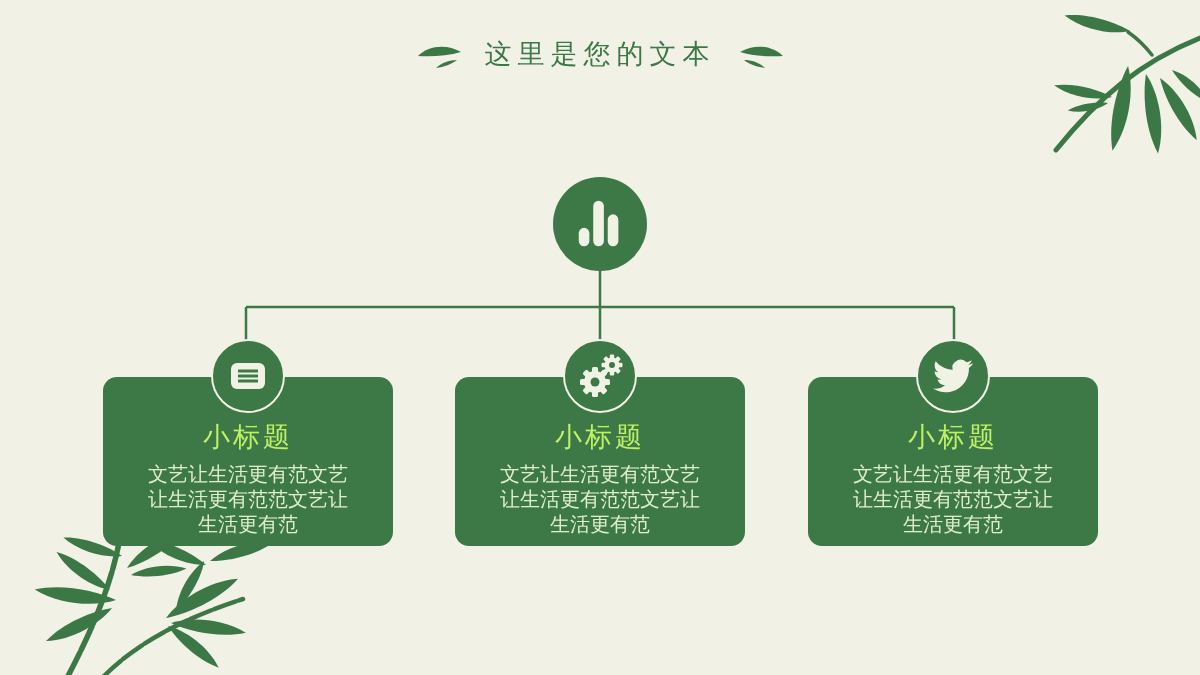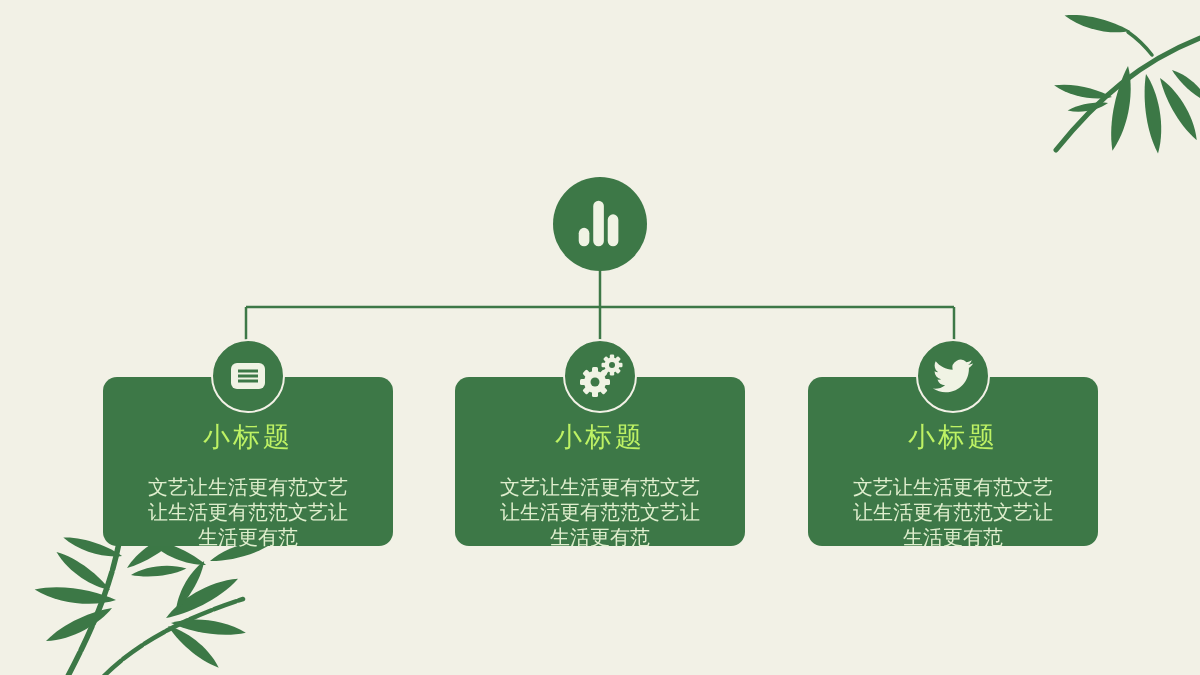--- a/index.html
+++ b/index.html
@@ -35,21 +35,21 @@
     position:absolute;top:-38px;left:50%;transform:translateX(-50%);
     width:70px;height:70px;border-radius:50%;
     background:#3d7847;border:2px solid #f2f1e6;
     display:flex;align-items:center;justify-content:center;
   }
   .card-title{
     margin-top:42px;text-align:center;
     font-size:27px;color:#bef264;letter-spacing:3px;
   }
   .card-body{
-    margin-top:20px;text-align:center;
+    margin-top:7px;text-align:center;
     font-size:20px;line-height:25px;color:#dfeecd;
   }
 </style>
 </head>
 <body>
 
 <div class="slide">
 
   <svg class="deco-svg" width="1200" height="675" viewBox="0 0 1200 675">
     <defs>
@@ -86,20 +86,33 @@
       <use href="#bleaf" transform="translate(131 575) rotate(-8) scale(0.68)"></use>
       <use href="#bleaf" transform="translate(166 618) rotate(-30) scale(1.0)"></use>
       <use href="#bleaf" transform="translate(171 623) rotate(6) scale(0.92)"></use>
       <use href="#bleaf" transform="translate(168 626) rotate(38) scale(0.8)"></use>
       <use href="#bleaf" transform="translate(176 611) rotate(-62) scale(0.7)"></use>
       <use href="#bleaf" transform="translate(206 565) rotate(202) scale(0.78)"></use>
       <use href="#bleaf" transform="translate(210 561) rotate(-18) scale(0.82)"></use>
     </g>
   </svg>
 
+  <div class="header">
+    <svg width="46" height="36" viewBox="0 0 46 36" fill="#3c7846">
+      <path d="M44 16 C 30 8, 12 9, 1 20 C 14 21, 31 20, 44 16 Z"></path>
+      <path d="M40 24 C 32 24, 24 27, 19 32 C 27 31, 35 28, 40 24 Z"></path>
+    </svg>
+    <span class="slide-title">这里是您的文本</span>
+    <svg width="46" height="36" viewBox="0 0 46 36" fill="#3c7846">
+      <g transform="scale(-1,1) translate(-46,0)">
+        <path d="M44 16 C 30 8, 12 9, 1 20 C 14 21, 31 20, 44 16 Z"></path>
+        <path d="M40 24 C 32 24, 24 27, 19 32 C 27 31, 35 28, 40 24 Z"></path>
+      </g>
+    </svg>
+  </div>
 
   <div class="center-node">
     <svg width="58" height="58" viewBox="0 0 60 60" fill="#f0f3e4">
       <rect x="8" y="34" width="11" height="19" rx="5.5"></rect>
       <rect x="23" y="6" width="11" height="47" rx="5.5"></rect>
       <rect x="38" y="20" width="11" height="33" rx="5.5"></rect>
     </svg>
   </div>
 
   <div class="card c1">

